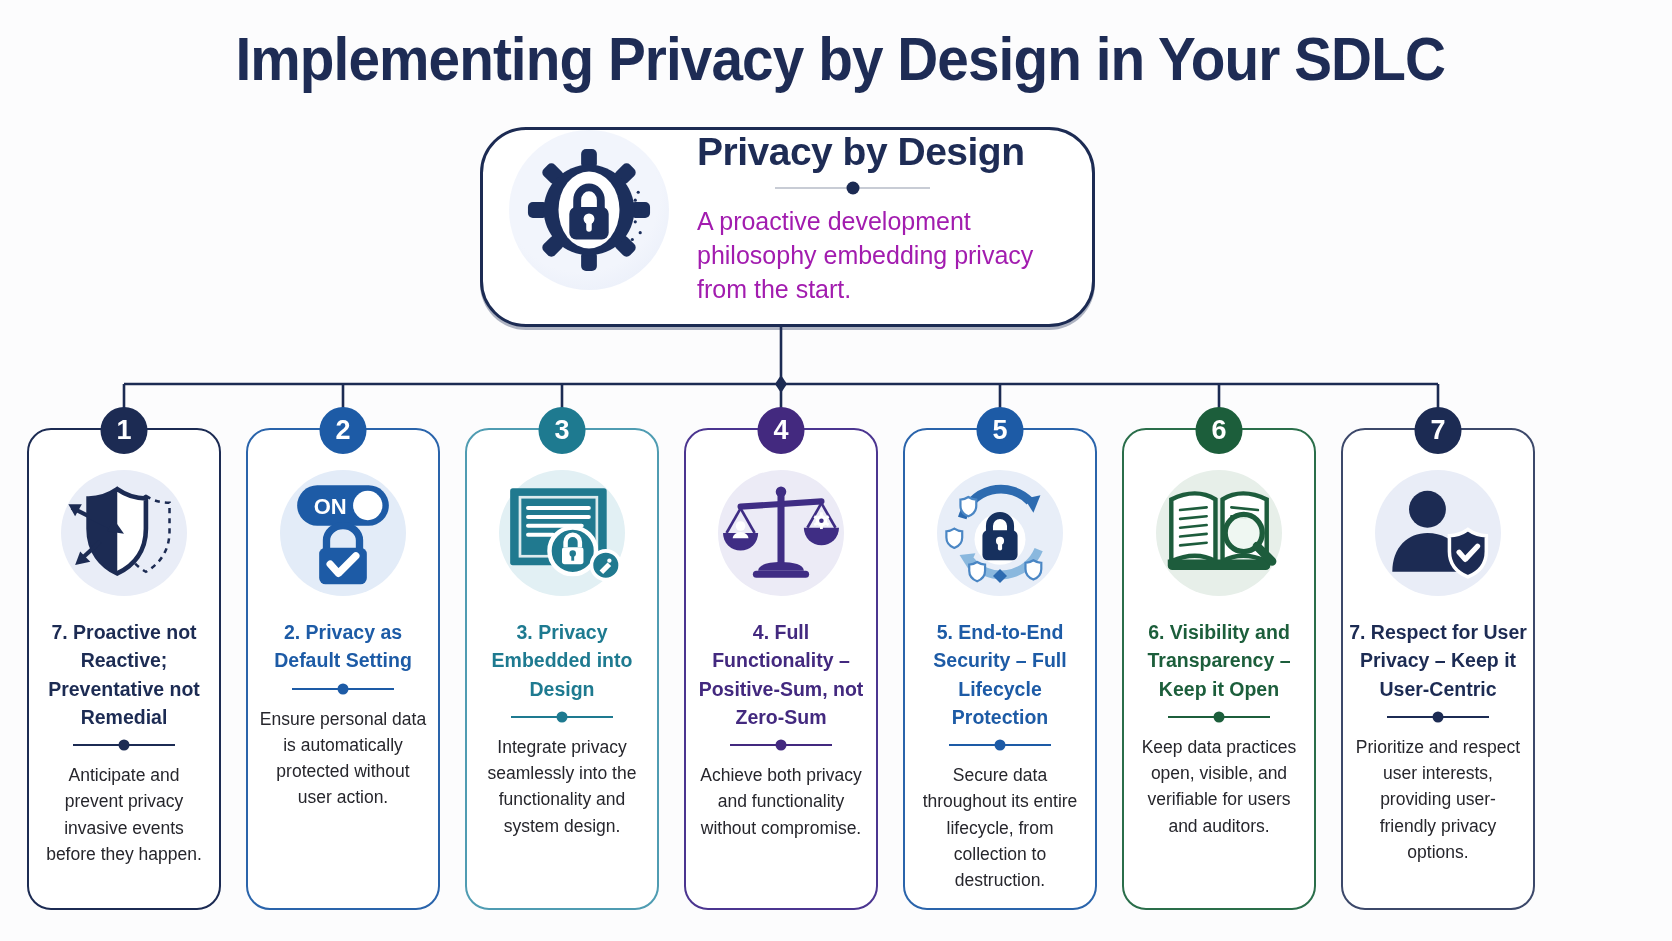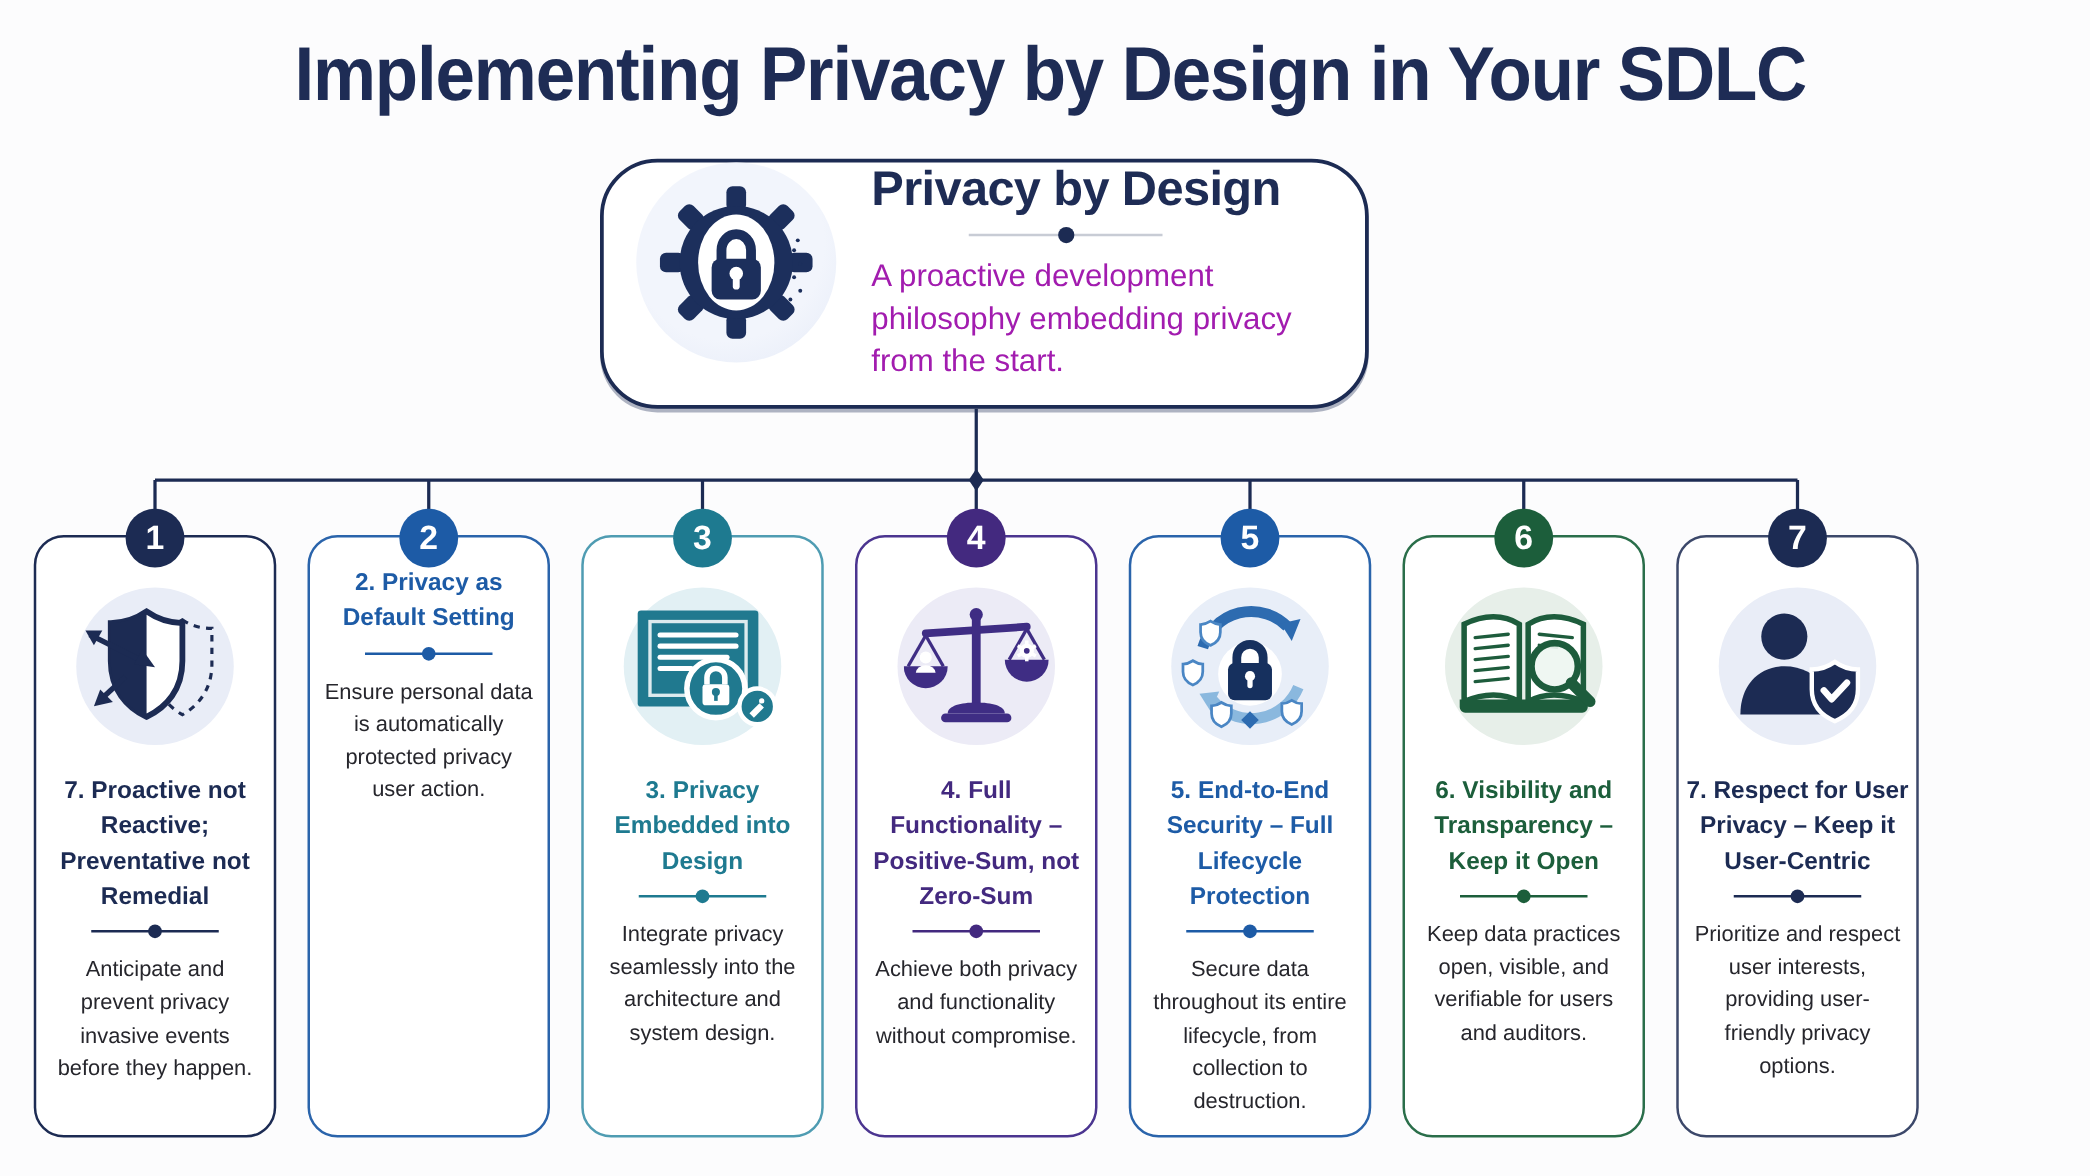--- a/index.html
+++ b/index.html
@@ -177,23 +177,33 @@
   </div>
   <h3 class="card-title">7. Proactive not Reactive; Preventative not Remedial</h3>
   <div class="card-divider"></div>
   <p class="card-desc">Anticipate and prevent privacy invasive events before they happen.</p>
 </div>
 
 <div class="card" style="left: 246px; --accent: #1d5ba6; --border: #2a64ab; --iconbg: #e3ecf8;">
   <div class="badge">
       <span>2</span>
     </div>
+  <div class="icon-circle" style="color:#1d5ba6">
+    <svg width="110" height="114" viewBox="0 0 120 124">
+      <rect x="10" y="10" width="100" height="44" rx="22" fill="currentColor"></rect>
+      <text x="46" y="41" font-size="24" font-weight="bold" fill="#fff" text-anchor="middle" font-family="Liberation Sans, sans-serif">ON</text>
+      <circle cx="87" cy="32" r="16" fill="#fff"></circle>
+      <path d="M42 80 v-10 a18 16 0 0 1 36 0 v10" fill="none" stroke="currentColor" stroke-width="8"></path>
+      <rect x="34" y="78" width="52" height="40" rx="7" fill="currentColor"></rect>
+      <path d="M46 96 l9 10 l19 -19" fill="none" stroke="#fff" stroke-width="8" stroke-linecap="round" stroke-linejoin="round"></path>
+    </svg>
+  </div>
   <h3 class="card-title">2. Privacy as Default Setting</h3>
   <div class="card-divider"></div>
-  <p class="card-desc">Ensure personal data is automatically protected privacy user action.</p>
+  <p class="card-desc">Ensure personal data is automatically protected without user action.</p>
 </div>
 
 <div class="card" style="left: 465px; --accent: #1e7a90; --border: #4f9cb2; --iconbg: #e2f0f4;">
   <div class="badge">
       <span>3</span>
     </div>
   <div class="icon-circle" style="color:#20798f">
     <svg width="118" height="108" viewBox="0 0 132 120">
       <rect x="8" y="10" width="108" height="86" rx="3" fill="currentColor"></rect>
       <rect x="19" y="20" width="86" height="66" fill="none" stroke="#fff" stroke-width="3" opacity=".85"></rect>
@@ -208,21 +218,21 @@
       <rect x="66" y="76" width="24" height="19" rx="3" fill="#fff"></rect>
       <circle cx="78" cy="83" r="3.6" fill="currentColor"></circle>
       <rect x="76.4" y="85" width="3.2" height="6" fill="currentColor"></rect>
       <circle cx="115" cy="96" r="16" fill="currentColor" stroke="#fff" stroke-width="4"></circle>
       <path d="M108 102 l9 -9 l4 4 l-9 9 Z" fill="#fff"></path>
       <circle cx="119" cy="91" r="2.4" fill="#fff"></circle>
     </svg>
   </div>
   <h3 class="card-title">3. Privacy Embedded into Design</h3>
   <div class="card-divider"></div>
-  <p class="card-desc">Integrate privacy seamlessly into the architecture and system design.</p>
+  <p class="card-desc">Integrate privacy seamlessly into the functionality and system design.</p>
 </div>
 
 <div class="card" style="left: 684px; --accent: #43297f; --border: #4b3590; --iconbg: #ecebf6;">
   <div class="badge">
       <span>4</span>
     </div>
   <div class="icon-circle" style="color:#3f2d84">
     <svg width="116" height="108" viewBox="0 0 132 120">
       <circle cx="66" cy="13" r="6" fill="currentColor"></circle>
       <path d="M20 30 L112 24" stroke="currentColor" stroke-width="7" stroke-linecap="round"></path>

